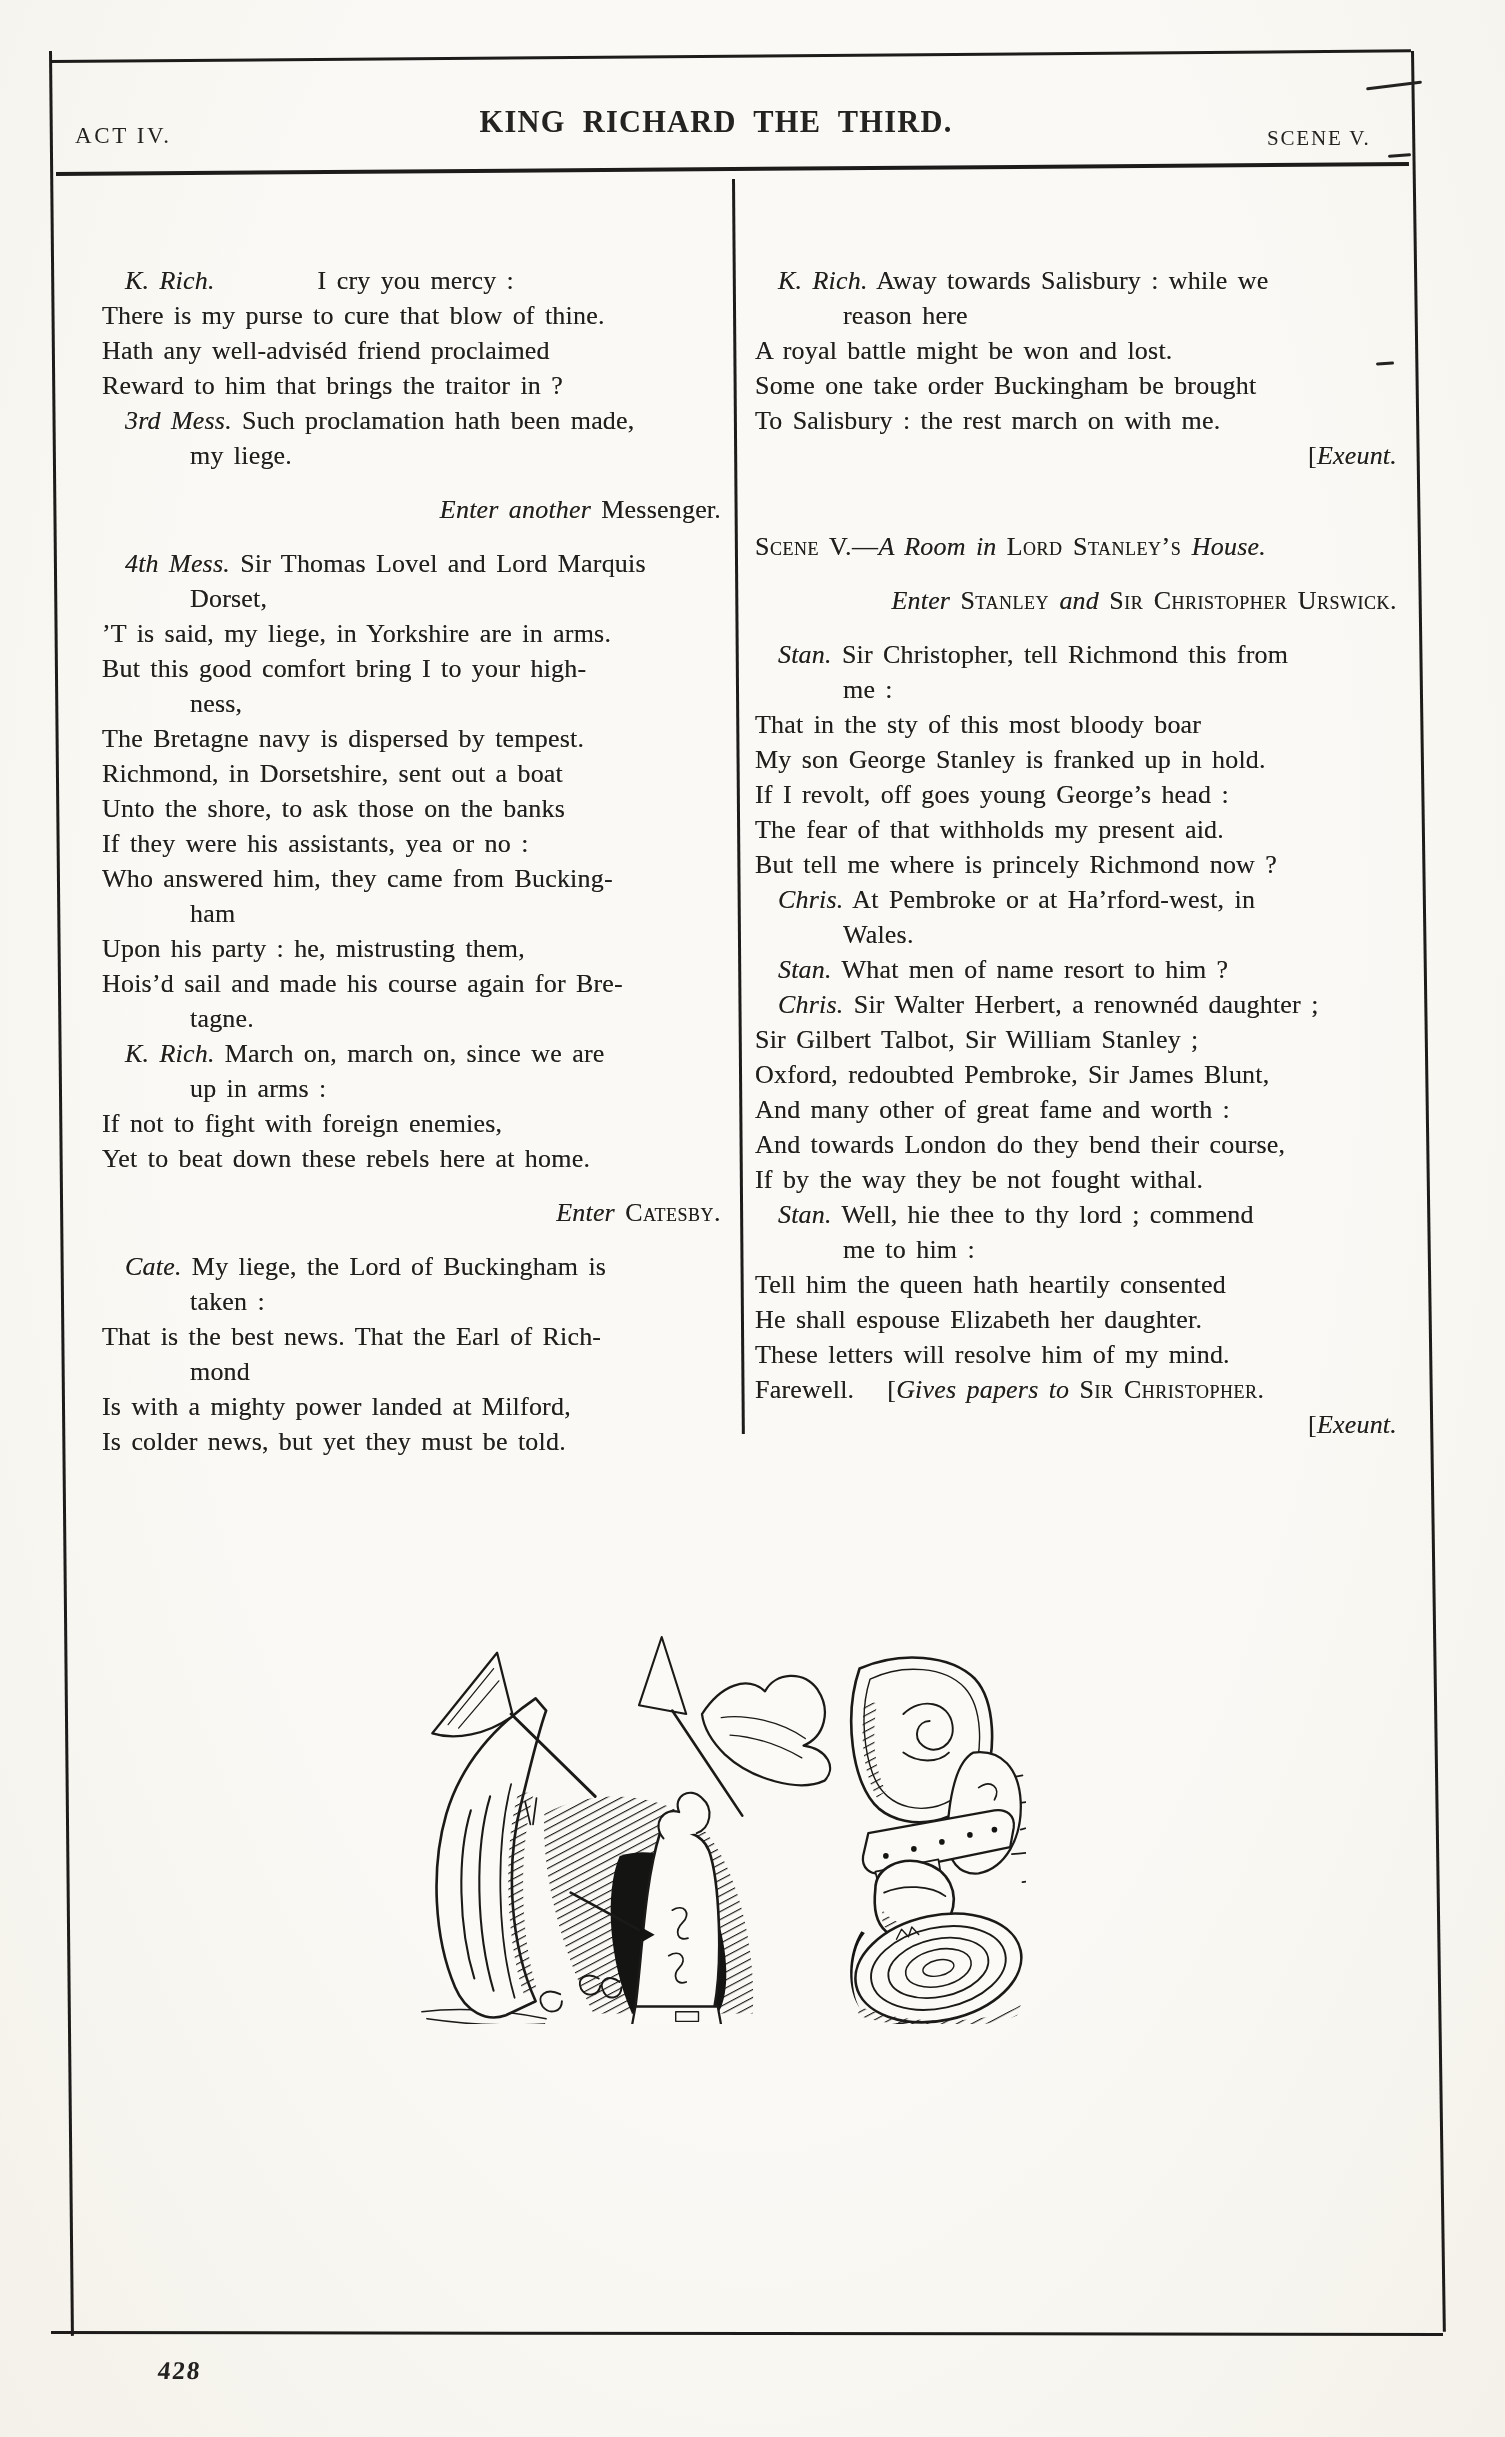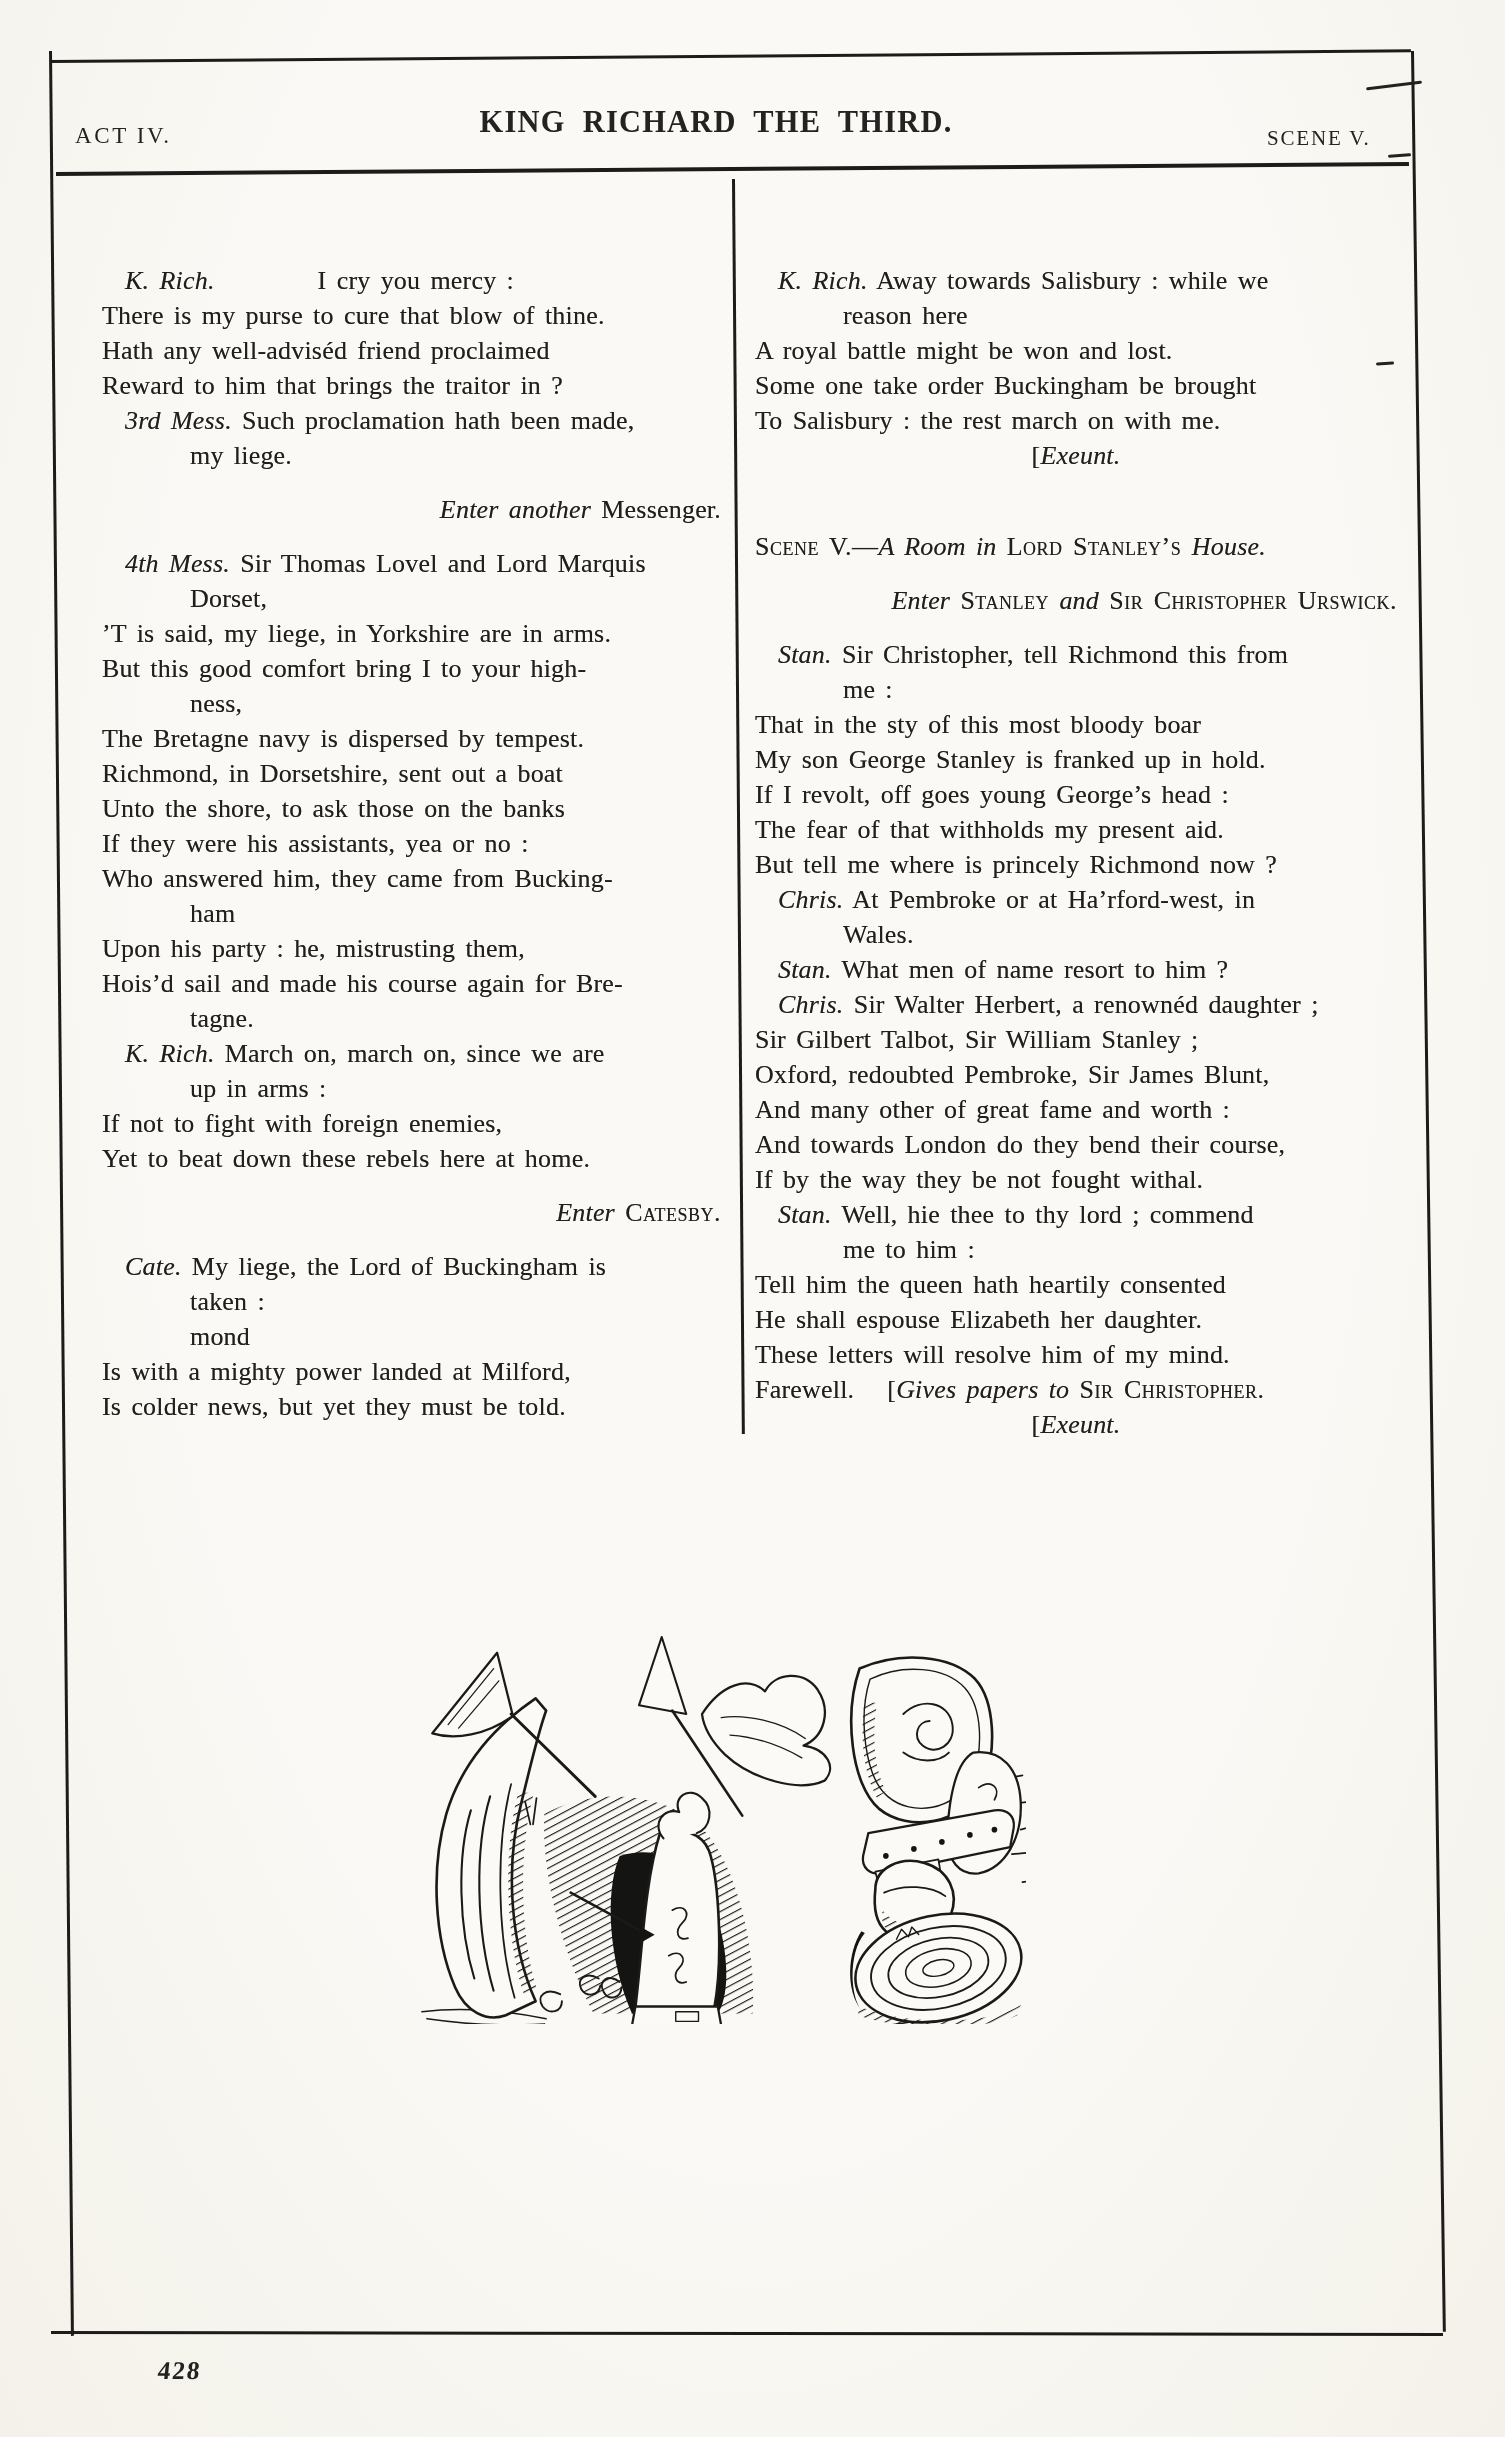--- a/index.html
+++ b/index.html
@@ -36,21 +36,21 @@
   
   .col{position:absolute;top:215px;font-size:26px;line-height:35px;
     word-spacing:3.5px;letter-spacing:0.2px;text-shadow:0 0 0.4px rgba(25,24,22,.55);margin-top:48px;}
   .col-left{left:102px;width:619px;}
   .col-right{left:755px;width:642px;}
   .line{white-space:nowrap;}
   .flush{}
   .speech{text-indent:23px;}
   .cont{text-indent:88px;}
   .center{text-align:right;}
-  .right{text-align:center;}
+  .right{text-align:right;}
   .gap-above{margin-top:19px;}
   .gap-below{margin-bottom:19px;}
   .big-gap-above{margin-top:56px;}
   .seg-i{font-style:italic;}
   .seg-sc{font-variant:small-caps;letter-spacing:0.5px;}
   .seg-gap-lg{display:inline-block;width:103px;}
   .seg-gap-sm{display:inline-block;width:33px;}
 
   
   .engraving{position:absolute;left:413px;top:1630px;width:613px;height:394px;margin:0;}
@@ -101,20 +101,21 @@
       <div class="line flush"><span class="seg-r">Upon his party : he, mistrusting them,</span></div>
       <div class="line flush"><span class="seg-r">Hois’d sail and made his course again for Bre-</span></div>
       <div class="line cont"><span class="seg-r">tagne.</span></div>
       <div class="line speech"><span class="seg-i">K. Rich.</span><span class="seg-r"> March on, march on, since we are</span></div>
       <div class="line cont"><span class="seg-r">up in arms :</span></div>
       <div class="line flush"><span class="seg-r">If not to fight with foreign enemies,</span></div>
       <div class="line flush"><span class="seg-r">Yet to beat down these rebels here at home.</span></div>
       <div class="line center gap-above gap-below"><span class="seg-i">Enter </span><span class="seg-sc">Catesby.</span></div>
       <div class="line speech"><span class="seg-i">Cate.</span><span class="seg-r"> My liege, the Lord of Buckingham is</span></div>
       <div class="line cont"><span class="seg-r">taken :</span></div>
+      <div class="line flush"><span class="seg-r">That is the best news.  That the Earl of Rich-</span></div>
       <div class="line cont"><span class="seg-r">mond</span></div>
       <div class="line flush"><span class="seg-r">Is with a mighty power landed at Milford,</span></div>
       <div class="line flush"><span class="seg-r">Is colder news, but yet they must be told.</span></div>
     </div>
   <div class="col col-right">
       <div class="line speech"><span class="seg-i">K. Rich.</span><span class="seg-r"> Away towards Salisbury : while we</span></div>
       <div class="line cont"><span class="seg-r">reason here</span></div>
       <div class="line flush"><span class="seg-r">A royal battle might be won and lost.</span></div>
       <div class="line flush"><span class="seg-r">Some one take order Buckingham be brought</span></div>
       <div class="line flush"><span class="seg-r">To Salisbury : the rest march on with me.</span></div>

